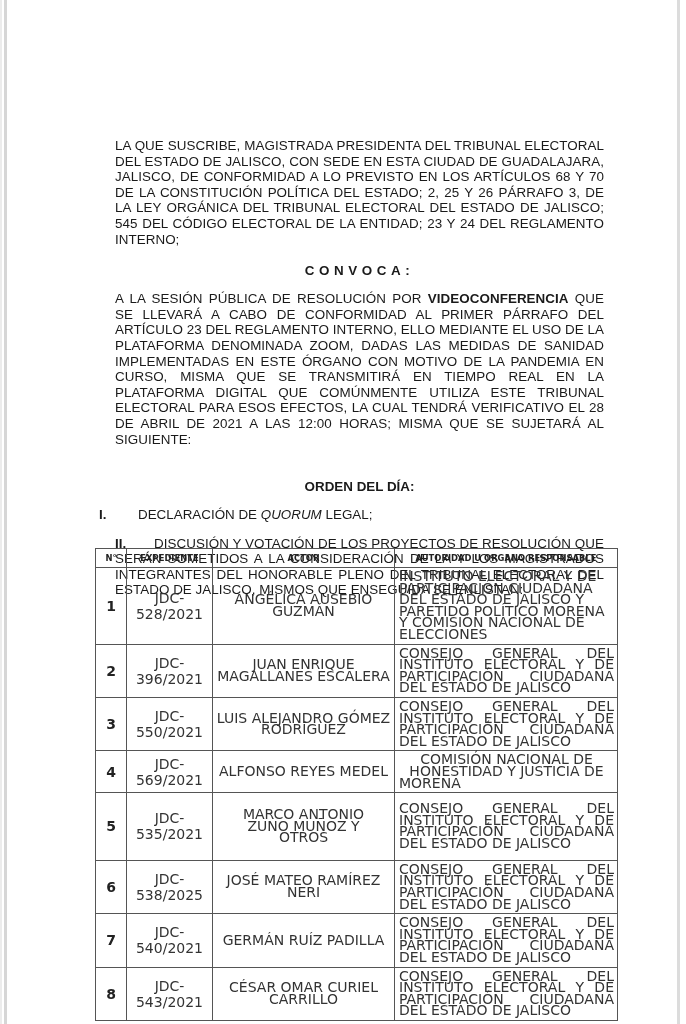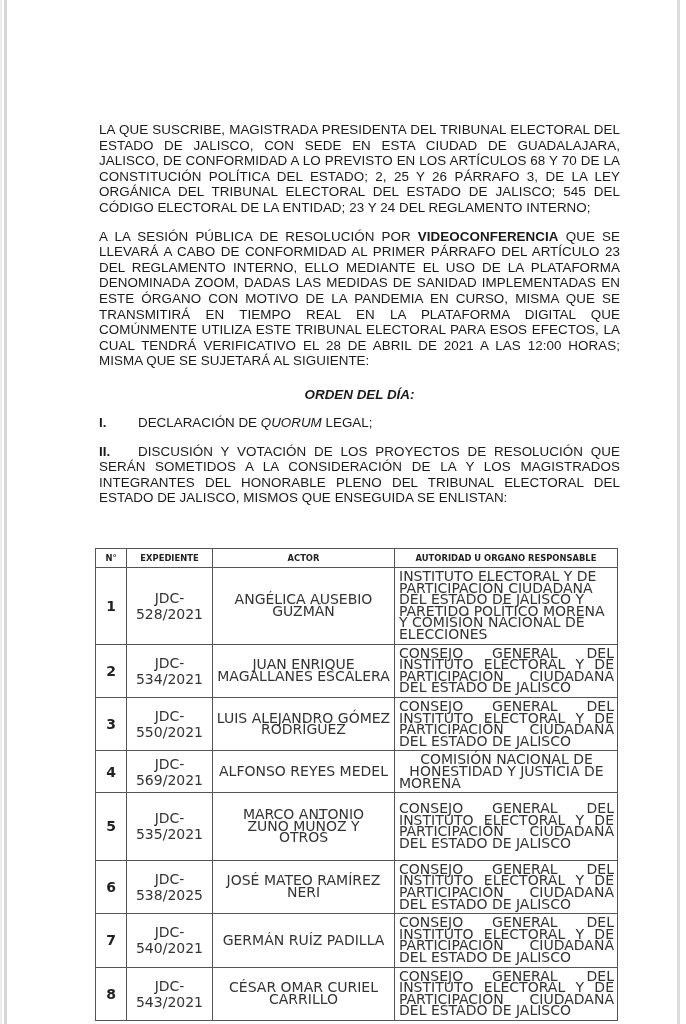--- a/index.html
+++ b/index.html
@@ -6,21 +6,21 @@
   body {
     width:686px; height:1024px; background:#ffffff; position:relative; overflow:hidden;
     font-family:"Liberation Sans", sans-serif; color:#1a1a1a;
   }
   .edge-left { position:absolute; left:4px; top:0; width:3px; height:1024px; background:#d6d6d6; }
   .edge-left2 { position:absolute; left:0; top:0; width:2px; height:1024px; background:#ececec; }
   .edge-right { position:absolute; left:677px; top:0; width:3px; height:1024px; background:#dcdcdc; }
   .page { position:absolute; left:99px; top:122px; width:521px; }
   .para {
     font-size:13.4px; line-height:15.6px; text-align:justify; text-align-last:left;
-    margin:0; letter-spacing:0.05px;
+    margin:16px; letter-spacing:0.05px;
   }
   .para b { font-weight:bold; }
   .heading { text-align:center; font-weight:bold; font-size:13.4px; margin:0; }
   .convoca { letter-spacing:4.6px; }
   .item { display:flex; font-size:13.4px; line-height:15.6px; margin:0; }
   .item .num { font-weight:bold; width:39px; flex:0 0 39px; }
   .item .txt { flex:1; }
   .table-wrap { position:absolute; left:95px; top:548px; width:522px; }
   table { border-collapse:collapse; width:522px; table-layout:fixed; }
   th, td {
@@ -36,24 +36,25 @@
 </head>
 <body>
 
 <div class="edge-left2"></div>
 <div class="edge-left"></div>
 <div class="edge-right"></div>
 
 <div class="page">
   <p class="para">LA QUE SUSCRIBE, MAGISTRADA PRESIDENTA DEL TRIBUNAL ELECTORAL DEL ESTADO DE JALISCO, CON SEDE EN ESTA CIUDAD DE GUADALAJARA, JALISCO, DE CONFORMIDAD A LO PREVISTO EN LOS ARTÍCULOS 68 Y 70 DE LA CONSTITUCIÓN POLÍTICA DEL ESTADO; 2, 25 Y 26 PÁRRAFO 3, DE LA LEY ORGÁNICA DEL TRIBUNAL ELECTORAL DEL ESTADO DE JALISCO; 545 DEL CÓDIGO ELECTORAL DE LA ENTIDAD; 23 Y 24 DEL REGLAMENTO INTERNO;</p>
 
+  <p class="heading convoca" style="margin-top:13px;">CONVOCA:</p>
 
   <p class="para" style="margin-top:13px;"><span>A LA SESIÓN PÚBLICA DE RESOLUCIÓN POR </span><b>VIDEOCONFERENCIA</b><span> QUE SE LLEVARÁ A CABO DE CONFORMIDAD AL PRIMER PÁRRAFO DEL ARTÍCULO 23 DEL REGLAMENTO INTERNO, ELLO MEDIANTE EL USO DE LA PLATAFORMA DENOMINADA ZOOM, DADAS LAS MEDIDAS DE SANIDAD IMPLEMENTADAS EN ESTE ÓRGANO CON MOTIVO DE LA PANDEMIA EN CURSO, MISMA QUE SE TRANSMITIRÁ EN TIEMPO REAL EN LA PLATAFORMA DIGITAL QUE COMÚNMENTE UTILIZA ESTE TRIBUNAL ELECTORAL PARA ESOS EFECTOS, LA CUAL TENDRÁ VERIFICATIVO EL 28 DE ABRIL DE 2021 A LAS 12:00 HORAS; MISMA QUE SE SUJETARÁ AL SIGUIENTE:</span></p>
 
-  <p class="heading" style="margin-top:18px;font-style:italic;">ORDEN DEL DÍA:</p>
+  <p class="heading" style="margin-top:32px;">ORDEN DEL DÍA:</p>
 
   <div class="item" style="margin-top:13px;">
     <span class="num">I.</span>
     <span class="txt"><span>DECLARACIÓN DE </span><i>QUORUM</i><span> LEGAL;</span></span>
   </div>
 
   <p class="para" style="margin-top:13px;"><b style="display:inline-block;width:39px;">II.</b><span>DISCUSIÓN Y VOTACIÓN DE LOS PROYECTOS DE RESOLUCIÓN QUE SERÁN SOMETIDOS A LA CONSIDERACIÓN DE LA Y LOS MAGISTRADOS INTEGRANTES DEL HONORABLE PLENO DEL TRIBUNAL ELECTORAL DEL ESTADO DE JALISCO, MISMOS QUE ENSEGUIDA SE ENLISTAN:</span></p>
 </div>
 
 <div class="table-wrap">
@@ -74,21 +75,21 @@
     </thead>
     <tbody>
       <tr style="height:66px">
         <td class="n">1</td>
         <td class="c">JDC-528/2021</td>
         <td class="c actor">ANGÉLICA AUSEBIO GUZMÁN</td>
         <td class="auth" style="text-align:left">INSTITUTO ELECTORAL Y DE PARTICIPACIÓN CIUDADANA DEL ESTADO DE JALISCO Y PARETIDO POLÍTICO MORENA Y COMISIÓN NACIONAL DE ELECCIONES</td>
       </tr>
       <tr style="height:50px">
         <td class="n">2</td>
-        <td class="c">JDC-534/2021</td>
+        <td class="c">JDC-396/2021</td>
         <td class="c actor">JUAN ENRIQUE MAGALLANES ESCALERA</td>
         <td class="auth">CONSEJO GENERAL DEL INSTITUTO ELECTORAL Y DE PARTICIPACIÓN CIUDADANA DEL ESTADO DE JALISCO</td>
       </tr>
       <tr style="height:51px">
         <td class="n">3</td>
         <td class="c">JDC-550/2021</td>
         <td class="c actor">LUIS ALEJANDRO GÓMEZ RODRÍGUEZ</td>
         <td class="auth">CONSEJO GENERAL DEL INSTITUTO ELECTORAL Y DE PARTICIPACIÓN CIUDADANA DEL ESTADO DE JALISCO</td>
       </tr>
       <tr style="height:34px">

